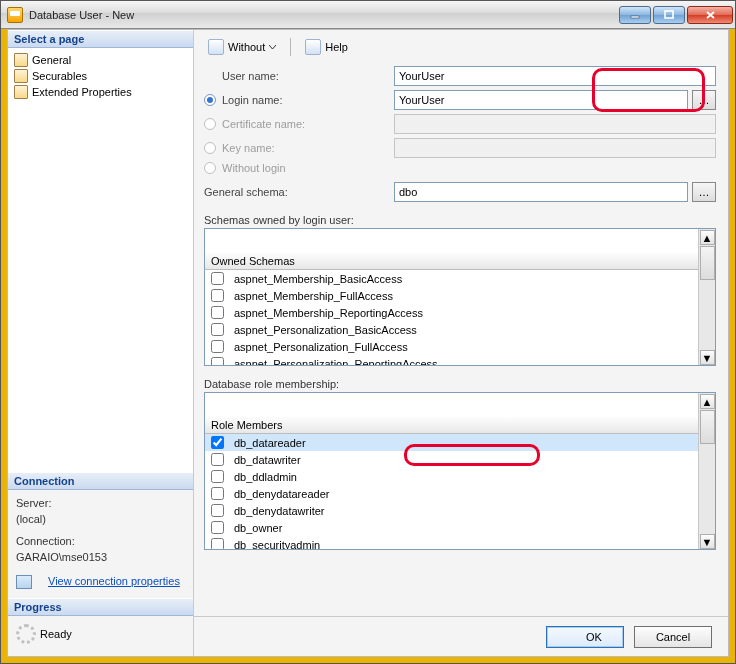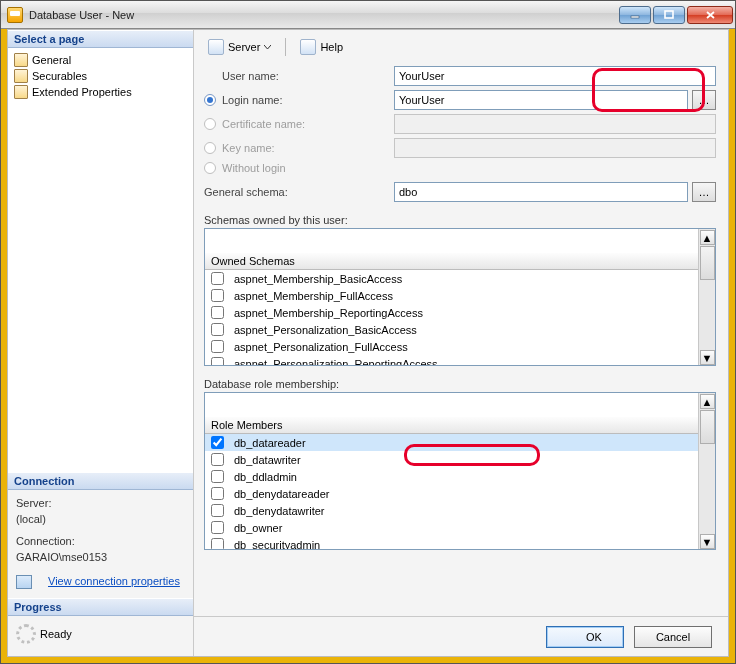--- a/index.html
+++ b/index.html
@@ -133,21 +133,21 @@
         <div class="progress-row">
           <div class="spinner"></div>
           <span>Ready</span>
         </div>
       </div>
 
       <div class="main">
         <div class="toolbar">
           <div class="tbtn">
             <div class="tico"></div>
-            <span>Server</span>
+            <span>Without</span>
             <svg class="caret">
                 <path d="M0 1 L3.5 5 L7 1" fill="none" stroke="#333"></path>
               </svg>
           </div>
           <div class="sep"></div>
           <div class="tbtn">
             <div class="tico"></div>
             <span>Help</span>
           </div>
         </div>
@@ -183,21 +183,21 @@
               <span class="radio disabled"></span>
               <span>Without login</span>
             </div>
         </div>
         <div class="form-row" style="margin-top:8px">
           <div class="lab" style="padding-left:0">General schema:</div>
           <input class="txt" value="dbo" style="">
           <div class="ellipsis-btn">…</div>
         </div>
 
-        <div class="section-label">Schemas owned by this user:</div>
+        <div class="section-label">Schemas owned by login user:</div>
         <div class="listbox">
           <div class="list-col">
             <div class="list-hdr">Owned Schemas</div>
             <div id="schemas-rows">
                 <div class="list-row">
                   <input type="checkbox" style="">
                   <span>aspnet_Membership_BasicAccess</span>
                 </div>
                 <div class="list-row">
                   <input type="checkbox" style="">

